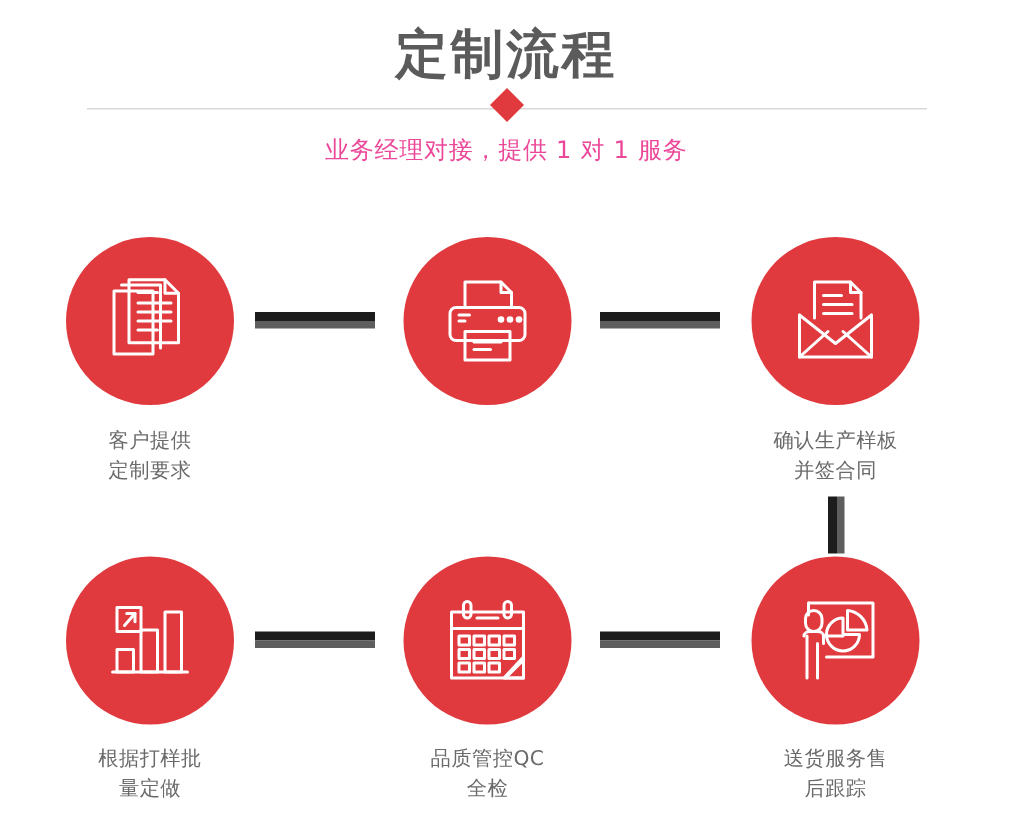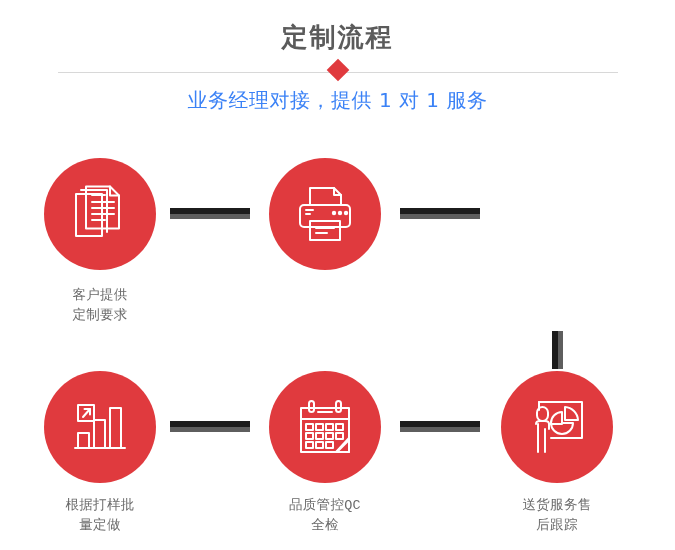--- a/index.html
+++ b/index.html
@@ -23,21 +23,21 @@
     top: 0;
     width: 675px;
     height: 140px;
   }
   .page-title {
     position: absolute;
     left: 0;
     top: 18px;
     width: 675px;
     text-align: center;
-    font-size: 26px;
+    font-size: 35px;
     font-weight: bold;
     color: #5b5b5b;
     letter-spacing: 2px;
     line-height: 38px;
   }
   .divider {
     position: absolute;
     left: 58px;
     top: 72px;
     width: 560px;
@@ -52,22 +52,22 @@
     height: 16px;
     background: #e03a3e;
     transform: rotate(45deg);
   }
   .subtitle {
     position: absolute;
     left: 0;
     top: 89px;
     width: 675px;
     text-align: center;
-    font-size: 20px;
-    color: #3b82f6;
+    font-size: 16px;
+    color: #ec4899;
     letter-spacing: 0.5px;
     line-height: 22px;
   }
 
   
   .flow {
     position: absolute;
     left: 0;
     top: 140px;
     width: 675px;
@@ -98,21 +98,21 @@
 
   .node-label {
     margin-top: 14px;
     font-size: 13.5px;
     color: #6a6a6a;
     line-height: 20px;
     letter-spacing: 0.3px;
     white-space: pre-line;
     text-align: center;
   }
-  .node.r2 .node-label { margin-top: 13px; font-family: Liberation Mono, monospace; }
+  .node.r2 .node-label { margin-top: 13px; }
 
   
   .conn-h {
     position: absolute;
     width: 80px;
     height: 11px;
   }
   .conn-h .top {
     position: absolute; left: 0; top: 0;
     width: 100%; height: 6px;
@@ -212,20 +212,39 @@
           <line x1="12" y1="27" x2="19" y2="27"></line>
           <line x1="12" y1="31" x2="16" y2="31"></line>
           <path d="M16 38 H46 V57 H16 Z"></path>
           <line x1="22" y1="45" x2="40" y2="45"></line>
           <line x1="22" y1="50" x2="33" y2="50"></line>
         </svg>
       </span>
     </div>
   </div>
 
+  <div class="node r1 c3">
+    <div class="circle">
+      <span>
+        <svg width="62" height="62" viewBox="0 0 62 62" fill="none" stroke="#ffffff" stroke-width="2" stroke-linejoin="round" stroke-linecap="round">
+          <path d="M17 29 V5 H41 L48 12 V29"></path>
+          <path d="M41 5 V12 H48"></path>
+          <line x1="23" y1="14" x2="35" y2="14"></line>
+          <line x1="23" y1="20" x2="42" y2="20"></line>
+          <line x1="23" y1="26" x2="42" y2="26"></line>
+          <path d="M7 27 L31 46 L55 27"></path>
+          <path d="M7 27 V55 H55 V27"></path>
+          <path d="M7 55 L26 38"></path>
+          <path d="M55 55 L36 38"></path>
+        </svg>
+      </span>
+    </div>
+    <div class="node-label">确认生产样板
+并签合同</div>
+  </div>
 
   <div class="node r2 c1">
     <div class="circle">
       <span>
         <svg width="60" height="60" viewBox="0 0 60 60" fill="none" stroke="#ffffff" stroke-width="2" stroke-linejoin="round" stroke-linecap="round">
           <rect x="8" y="8" width="16" height="16"></rect>
           <path d="M13 20 L20 12"></path>
           <path d="M14.5 12 H20 V17.5"></path>
           <rect x="8" y="36" width="11" height="15"></rect>
           <rect x="24" y="23" width="11" height="28"></rect>

